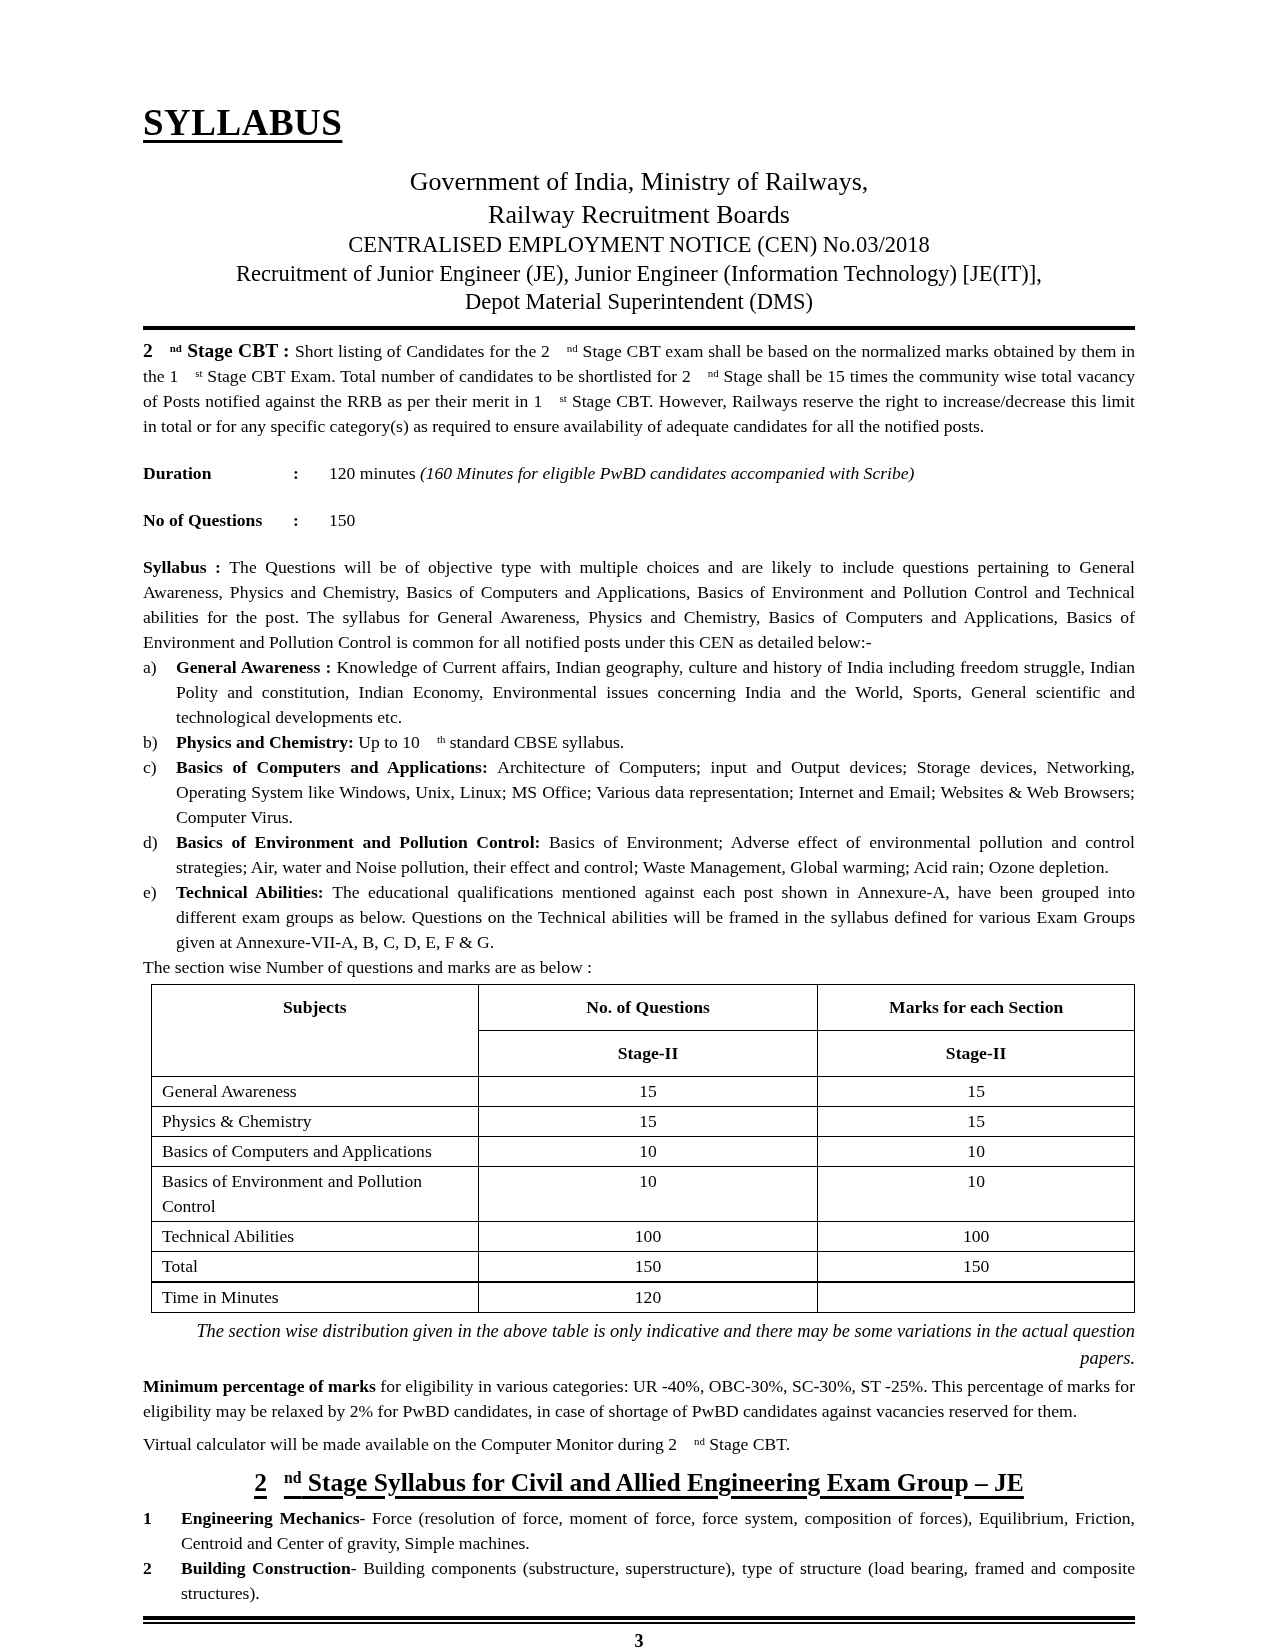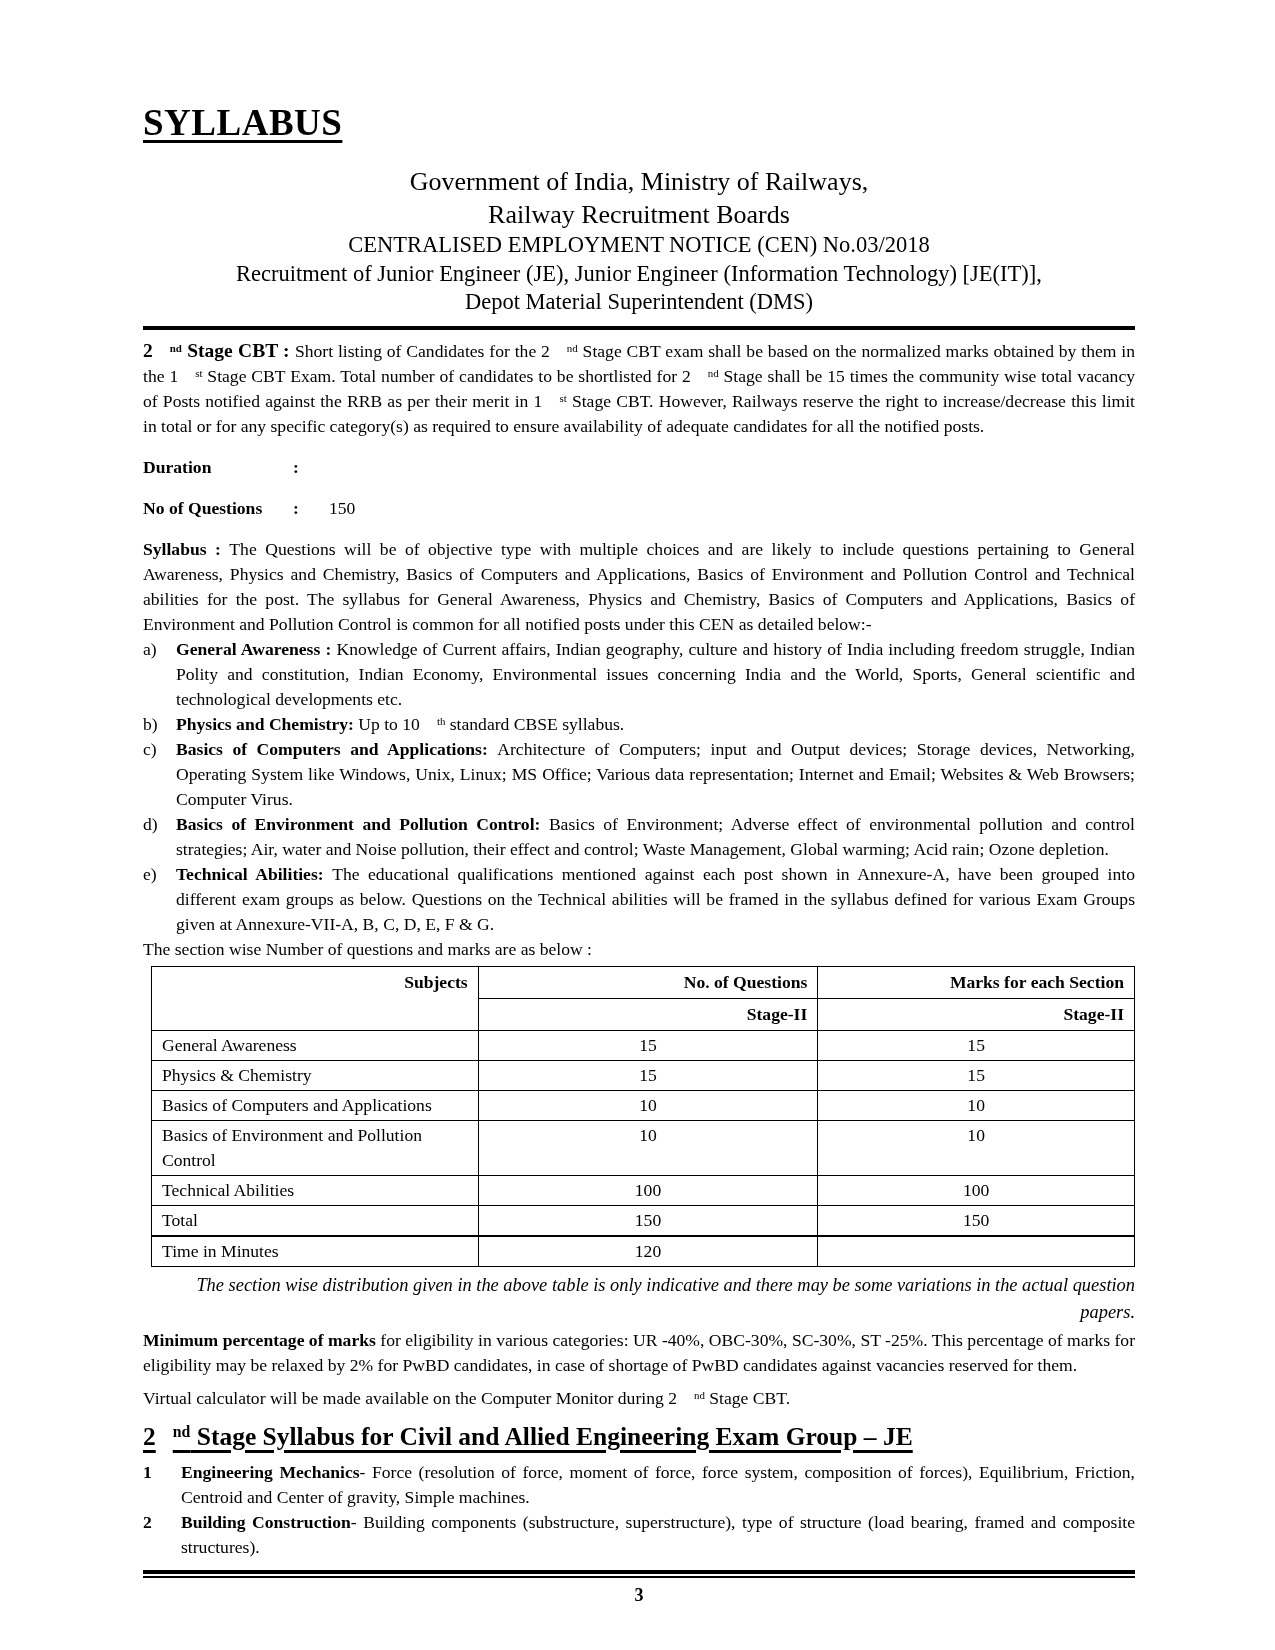--- a/index.html
+++ b/index.html
@@ -25,21 +25,21 @@
   .top-rule { border: 0; border-top: 4px solid #000; margin: 9px 0 0 0; }
 
   
   .para { margin: 0; text-align: justify; line-height: 25px; }
   .mt { margin-top: 8px; }
   .b { font-weight: bold; }
   .i { font-style: italic; }
   .lg { font-size: 19.5px; }
   .sup { font-size: 62%; position: relative; top: -0.45em; line-height: 0; padding-left: 17px; }
 
-  .kv { display: flex; margin: 16px 0; line-height: 25px; }
+  .kv { display: flex; margin: 22px 0; line-height: 25px; }
   .kv-label { width: 150px; font-weight: bold; flex: 0 0 auto; }
   .kv-colon { width: 36px; font-weight: bold; flex: 0 0 auto; }
   .kv-value { flex: 1; }
 
   .li { display: flex; line-height: 25px; }
   .li-marker { flex: 0 0 33px; }
   .li-text { flex: 1; text-align: justify; }
 
   .ni { display: flex; line-height: 25px; }
   .ni-marker { flex: 0 0 38px; font-weight: bold; }
@@ -47,28 +47,28 @@
 
   
   table.marks {
     border-collapse: collapse; width: 984px; margin: 4px 0 5px 8px;
     font-size: 17.6px;
   }
   table.marks th, table.marks td {
     border: 1px solid #000; padding: 2px 10px; line-height: 25px; vertical-align: top;
   }
   table.marks { border: 1.8px solid #000; }
-  table.marks th { font-weight: bold; text-align: right; padding: 3px 10px; }
+  table.marks th { font-weight: bold; text-align: center; padding: 10px 10px; }
   th.hdr-bottom, td.hdr-bottom { border-bottom: 3px solid #000; }
   table.marks td.c { text-align: center; }
   tr.total-row td { border-bottom: 2.5px solid #000; }
 
   .note { margin: 5px 0 2px 0; font-style: italic; font-size: 18.4px; line-height: 27px; text-align: right; }
 
-  .section-heading { margin: 9px 0 7px 0; font-weight: bold; font-size: 25.5px; line-height: 33px; font-family: Liberation Serif, serif; }
+  .section-heading { text-align: center; margin: 9px 0 7px 0; font-weight: bold; font-size: 25.5px; line-height: 33px; font-family: Liberation Serif, serif; }
   .section-heading .u { text-decoration: underline; text-decoration-thickness: 2.5px; text-underline-offset: 5px; }
 
   .bottom-rule { margin-top: 10px; height: 2px; border-top: 4px solid #000; border-bottom: 2px solid #000; }
   .page-number { text-align: center; font-weight: bold; font-size: 18px; margin-top: 7px; }
 </style>
 </head>
 <body>
 
 <div class="page">
 
@@ -80,20 +80,21 @@
   <div class="hdr hdr-md">Recruitment of Junior Engineer (JE), Junior Engineer (Information Technology) [JE(IT)],</div>
   <div class="hdr hdr-md">Depot Material Superintendent (DMS)</div>
 
   <hr class="top-rule">
 
   <p class="para mt"><span class="b lg">2</span><span class="b sup">nd</span><span class="b lg"> Stage CBT : </span><span>Short listing of Candidates for the 2</span><span class="sup">nd</span><span> Stage CBT exam shall be based on the normalized marks obtained by them in the 1</span><span class="sup">st</span><span> Stage CBT Exam. Total number of candidates to be shortlisted for 2</span><span class="sup">nd</span><span> Stage shall be 15 times the community wise total vacancy of Posts notified against the RRB as per their merit in 1</span><span class="sup">st</span><span> Stage CBT. However, Railways reserve the right to increase/decrease this limit in total or for any specific category(s) as required to ensure availability of adequate candidates for all the notified posts.</span></p>
 
   <div class="kv">
     <span class="kv-label">Duration</span>
     <span class="kv-colon">:</span>
+    <span class="kv-value"><span>120 minutes </span><span class="i">(160 Minutes for eligible PwBD candidates accompanied with Scribe)</span></span>
   </div>
 
   <div class="kv">
     <span class="kv-label">No of Questions</span>
     <span class="kv-colon">:</span>
     <span class="kv-value">150</span>
   </div>
 
   <p class="para"><span class="b">Syllabus : </span><span>The Questions will be of objective type with multiple choices and are likely to include questions pertaining to General Awareness, Physics and Chemistry, Basics of Computers and Applications, Basics of Environment and Pollution Control and Technical abilities for the post. The syllabus for General Awareness, Physics and Chemistry, Basics of Computers and Applications, Basics of Environment and Pollution Control is common for all notified posts under this CEN as detailed below:-</span></p>
 

